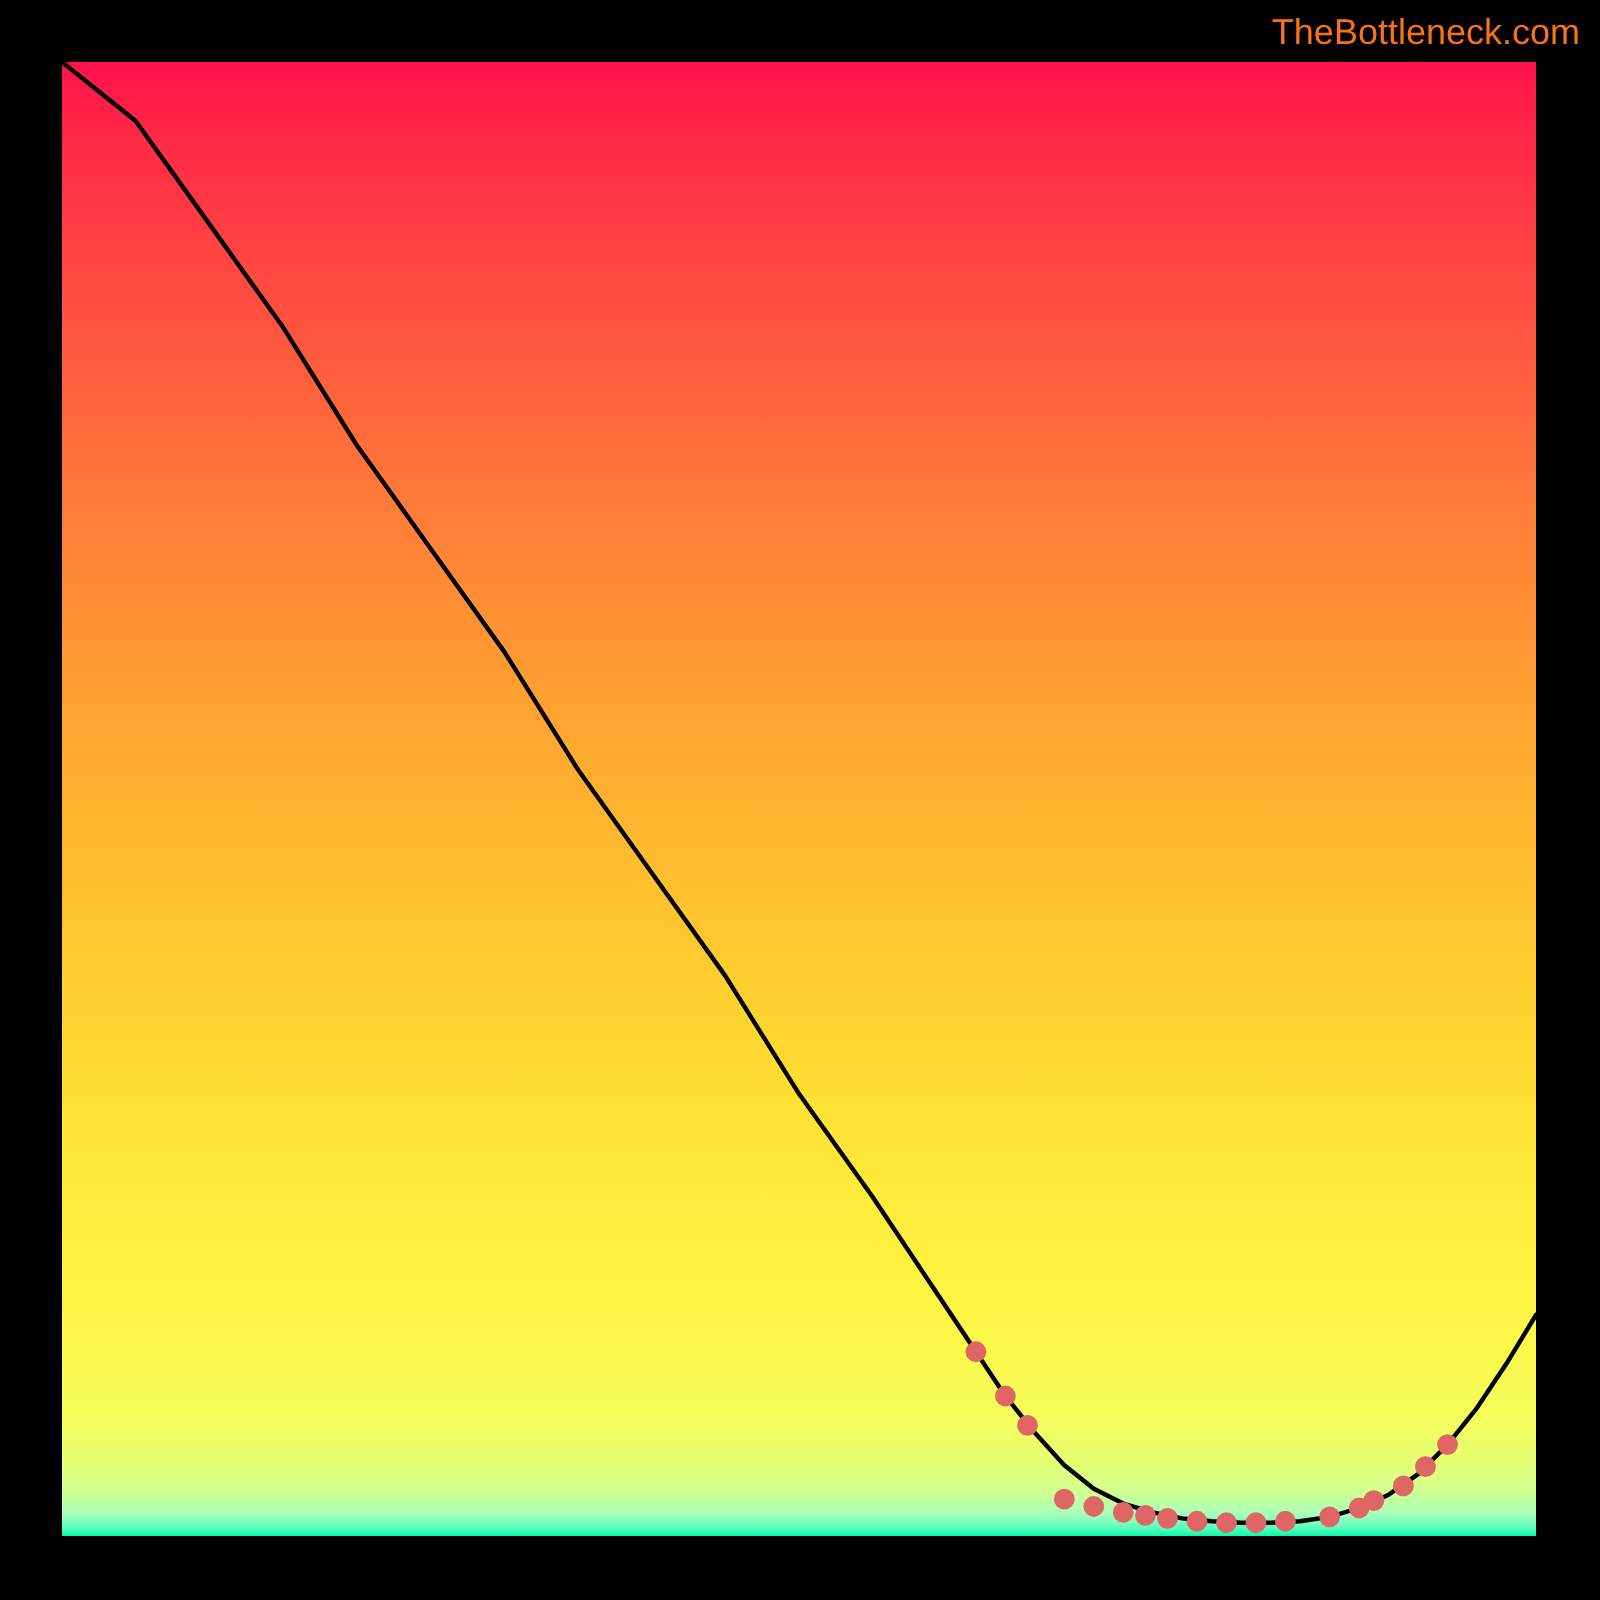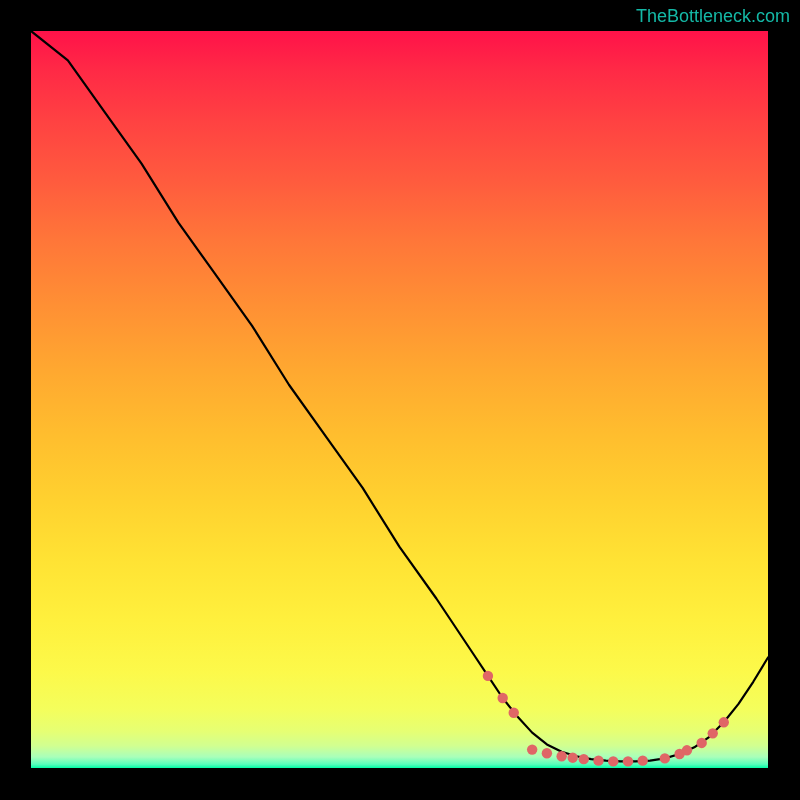--- a/index.html
+++ b/index.html
@@ -8,21 +8,21 @@
     height: 800px;
     background: #000000;
     position: relative;
     font-family: Arial, sans-serif;
     overflow: hidden;
   }
   .attribution {
     position: absolute;
     top: 6px;
     right: 10px;
-    color: #14b8a6;
+    color: #f97316;
     font-size: 18px;
     font-weight: 500;
     z-index: 10;
   }
   .plot-area {
     position: absolute;
     left: 31px;
     top: 31px;
     width: 737px;
     height: 737px;

